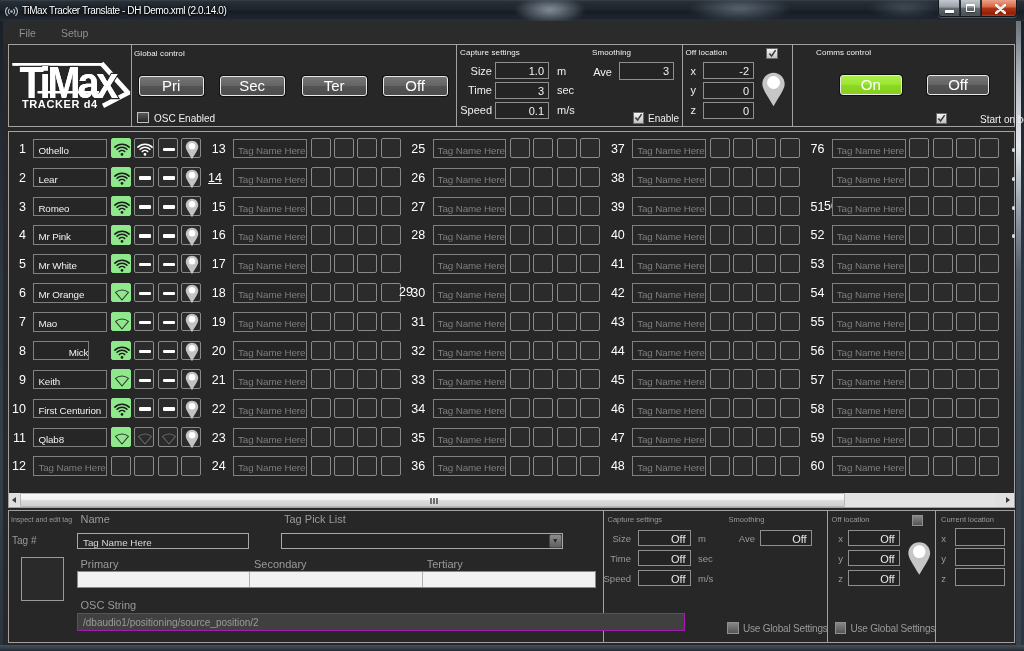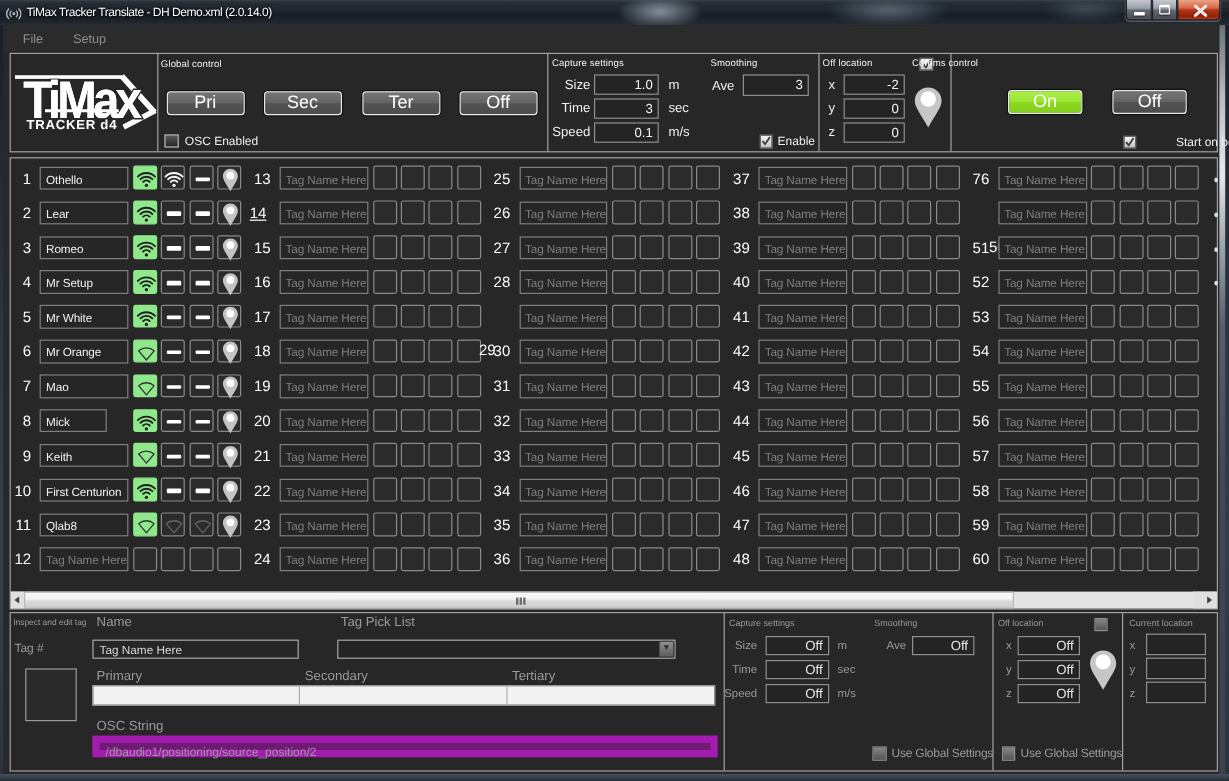--- a/index.html
+++ b/index.html
@@ -114,21 +114,21 @@
 <div class="lb" style="left:687px;top:64.5px;width:9px;text-align:right;">x</div>
 <div class="fld" style="left:703px;top:62px;width:51px;height:17px;">-2</div>
 <div class="lb" style="left:687px;top:84.0px;width:9px;text-align:right;">y</div>
 <div class="fld" style="left:703px;top:81.5px;width:51px;height:17px;">0</div>
 <div class="lb" style="left:687px;top:104.0px;width:9px;text-align:right;">z</div>
 <div class="fld" style="left:703px;top:101.5px;width:51px;height:17px;">0</div>
 <div class="abs" style="left:761px;top:66px;"><svg width="25" height="47" viewBox="0 0 24 34">
 <path d="M12 1 C5.9 1 1.3 5.8 1.3 11.6 C1.3 16.4 5.2 21.2 12 33 C18.8 21.2 22.7 16.4 22.7 11.6 C22.7 5.8 18.1 1 12 1 Z" fill="#c6c6c6"></path>
 <circle cx="12" cy="10.3" r="6.2" fill="#fff"></circle>
     </svg></div>
-<div class="seclab" style="left:760px;top:48px;">Comms control</div>
+<div class="seclab" style="left:816px;top:48px;">Comms control</div>
 <div class="btn3d" style="left:840px;top:75px;width:61.5px;height:20px;line-height:18.5px;background:linear-gradient(to bottom,#aaee4b 0%,#9ce533 48%,#8cd822 52%,#85cf1d 100%);">On</div>
 <div class="btn3d" style="left:927px;top:75px;width:62px;height:19.7px;line-height:18px;">Off</div>
 <div class="cb cbl" style="left:935.5px;top:112.5px">
     <svg width="9" height="9" viewBox="0 0 10 10" style="position:absolute;left:0.5px;top:0px">
       <path d="M1.5 5 L4 7.8 L8.5 1.2" fill="none" stroke="#3c3c3c" stroke-width="1.7"></path>
     </svg>
   </div>
 <div class="lb" style="left:952px;top:113.5px;font-size:10px;margin-left:28px;">Start on boot</div>
 <div class="panel" style="left:8px;top:131px;width:1006.5px;height:376.5px;"></div>
 <div class="num" style="left:4.0px;top:141.8px;">1</div>
@@ -204,21 +204,21 @@
 <div class="ibtn" style="left:157.6px;top:196.1px;">
     <div style="position:absolute;left:4px;top:8.2px;width:12px;height:3.4px;background:#fff;border-radius:1px"></div>
   </div>
 <div class="ibtn" style="left:180.9px;top:196.1px;">
     <svg width="14" height="20" viewBox="0 0 24 34" style="position:absolute;left:3px;top:0.5px">
 <path d="M12 1 C5.9 1 1.3 5.8 1.3 11.6 C1.3 16.4 5.2 21.2 12 33 C18.8 21.2 22.7 16.4 22.7 11.6 C22.7 5.8 18.1 1 12 1 Z" fill="#c3c3c3"></path>
 <circle cx="12" cy="10.6" r="5.6" fill="#fff"></circle>
     </svg>
   </div>
 <div class="num" style="left:4.0px;top:228.4px;">4</div>
-<div class="nfld" style="left:33.4px;top:225.4px;width:73.8px;height:19.5px;">Mr Setup</div>
+<div class="nfld" style="left:33.4px;top:225.4px;width:73.8px;height:19.5px;">Mr Pink</div>
 <div class="ibtn green" style="left:110.9px;top:225.0px;">
     <svg width="18" height="18" viewBox="0 0 24 24" style="position:absolute;left:1px;top:1px">
 <g fill="none" stroke="#1c1c1c" stroke-width="2.1" stroke-linecap="round">
 <path d="M8.4 15.4 A5.1 5.1 0 0 1 15.6 15.4"></path>
 <path d="M5.4 12.4 A9.3 9.3 0 0 1 18.6 12.4"></path>
 <path d="M2.5 9.5 A13.4 13.4 0 0 1 21.5 9.5"></path>
 </g>
       <circle cx="12" cy="19.2" r="1.8" fill="#1c1c1c"></circle>
     </svg>
   </div>
@@ -290,21 +290,21 @@
 <div class="ibtn" style="left:157.6px;top:311.6px;">
     <div style="position:absolute;left:4px;top:8.2px;width:12px;height:3.4px;background:#fff;border-radius:1px"></div>
   </div>
 <div class="ibtn" style="left:180.9px;top:311.6px;">
     <svg width="14" height="20" viewBox="0 0 24 34" style="position:absolute;left:3px;top:0.5px">
 <path d="M12 1 C5.9 1 1.3 5.8 1.3 11.6 C1.3 16.4 5.2 21.2 12 33 C18.8 21.2 22.7 16.4 22.7 11.6 C22.7 5.8 18.1 1 12 1 Z" fill="#c3c3c3"></path>
 <circle cx="12" cy="10.6" r="5.6" fill="#fff"></circle>
     </svg>
   </div>
 <div class="num" style="left:4.0px;top:343.9px;">8</div>
-<div class="nfld" style="left:33.4px;top:340.9px;width:56px;height:19.5px;">Mick</div>
+<div class="nfld" style="left:33.4px;top:340.9px;width:56px;height:19.5px;text-align:right;">Mick</div>
 <div class="ibtn green" style="left:110.9px;top:340.5px;">
     <svg width="18" height="18" viewBox="0 0 24 24" style="position:absolute;left:1px;top:1px">
 <g fill="none" stroke="#1c1c1c" stroke-width="2.1" stroke-linecap="round">
 <path d="M8.4 15.4 A5.1 5.1 0 0 1 15.6 15.4"></path>
 <path d="M5.4 12.4 A9.3 9.3 0 0 1 18.6 12.4"></path>
 <path d="M2.5 9.5 A13.4 13.4 0 0 1 21.5 9.5"></path>
 </g>
       <circle cx="12" cy="19.2" r="1.8" fill="#1c1c1c"></circle>
     </svg>
   </div>
@@ -711,21 +711,21 @@
 <div class="abs" style="left:266.5px;top:0.5px;width:13.5px;height:13.5px;background:linear-gradient(to bottom,#8d8d8d,#5f5f5f);border-radius:2px;border:1px solid #4a4a4a;color:#2a2a2a;font-size:7px;text-align:center;line-height:11px;">▼</div>
   </div>
 <div class="glb" style="left:80.5px;top:557.5px;font-size:11px;">Primary</div>
 <div class="glb" style="left:254px;top:557.5px;font-size:11px;">Secondary</div>
 <div class="glb" style="left:426.7px;top:557.5px;font-size:11px;">Tertiary</div>
 <div class="abs" style="left:77px;top:570.5px;width:519px;height:17.5px;background:#f2f2f2;border:1px solid #8a8a8a;">
 <div class="abs" style="left:171px;top:0;width:1.4px;height:15.5px;background:#b0b0b0"></div>
 <div class="abs" style="left:343.5px;top:0;width:1.4px;height:15.5px;background:#b0b0b0"></div>
   </div>
 <div class="glb" style="left:80.5px;top:598.5px;font-size:11px;">OSC String</div>
-<div class="abs" style="left:77px;top:613px;width:521px;height:17.5px;background:#701a75;border:6px solid #a21caf;color:#9a9a9a;font-size:10px;padding:2.5px 0 0 5px;">/dbaudio1/positioning/source_position/2</div>
+<div class="abs" style="left:77px;top:613px;width:608px;height:17.5px;background:#404040;border:1px solid #a21caf;color:#9a9a9a;font-size:10px;padding:2.5px 0 0 5px;">/dbaudio1/positioning/source_position/2</div>
 <div class="slab" style="left:607.5px;top:514.5px;">Capture settings</div>
 <div class="glb" style="left:597px;top:532.7px;width:34px;text-align:right;font-size:9.5px;">Size</div>
 <div class="fld" style="left:638px;top:529.7px;width:52.5px;height:16px;color:#e8e8e8;font-size:11px;">Off</div>
 <div class="glb" style="left:698px;top:532.7px;font-size:9.5px;">m</div>
 <div class="glb" style="left:597px;top:553.3px;width:34px;text-align:right;font-size:9.5px;">Time</div>
 <div class="fld" style="left:638px;top:550.3px;width:52.5px;height:16px;color:#e8e8e8;font-size:11px;">Off</div>
 <div class="glb" style="left:698px;top:553.3px;font-size:9.5px;">sec</div>
 <div class="glb" style="left:597px;top:573.3px;width:34px;text-align:right;font-size:9.5px;">Speed</div>
 <div class="fld" style="left:638px;top:570.3px;width:52.5px;height:16px;color:#e8e8e8;font-size:11px;">Off</div>
 <div class="glb" style="left:698px;top:573.3px;font-size:9.5px;">m/s</div>

